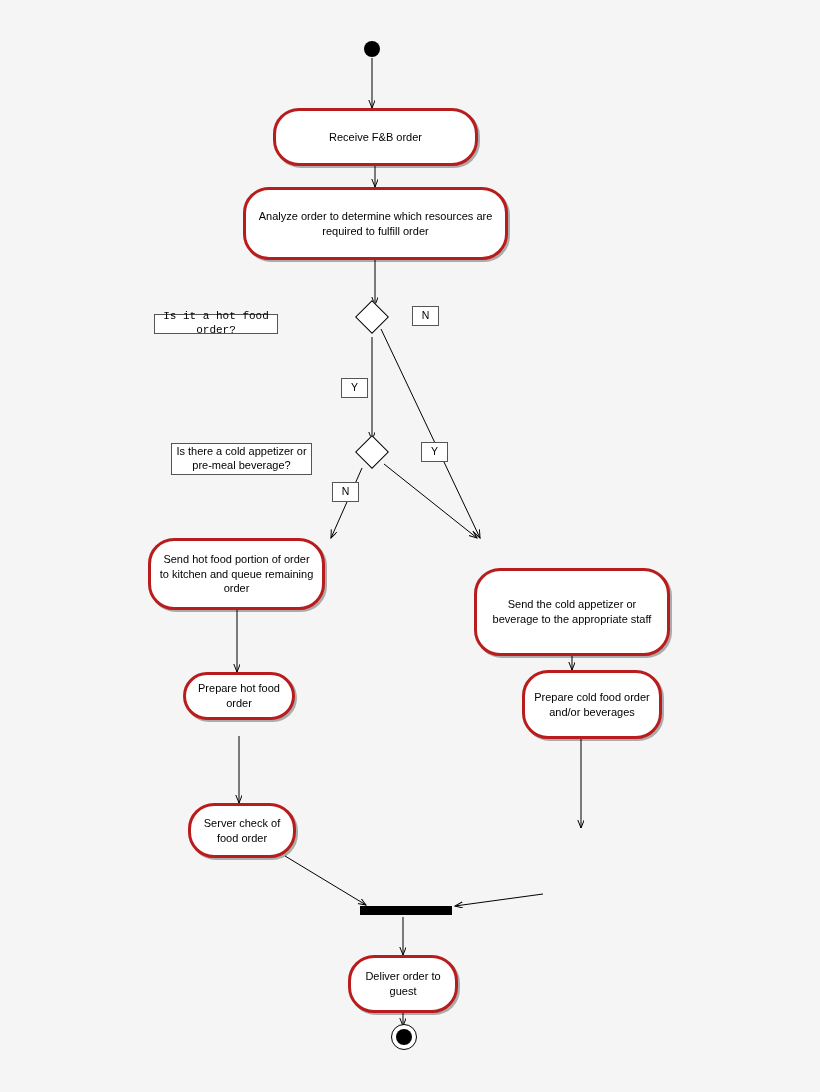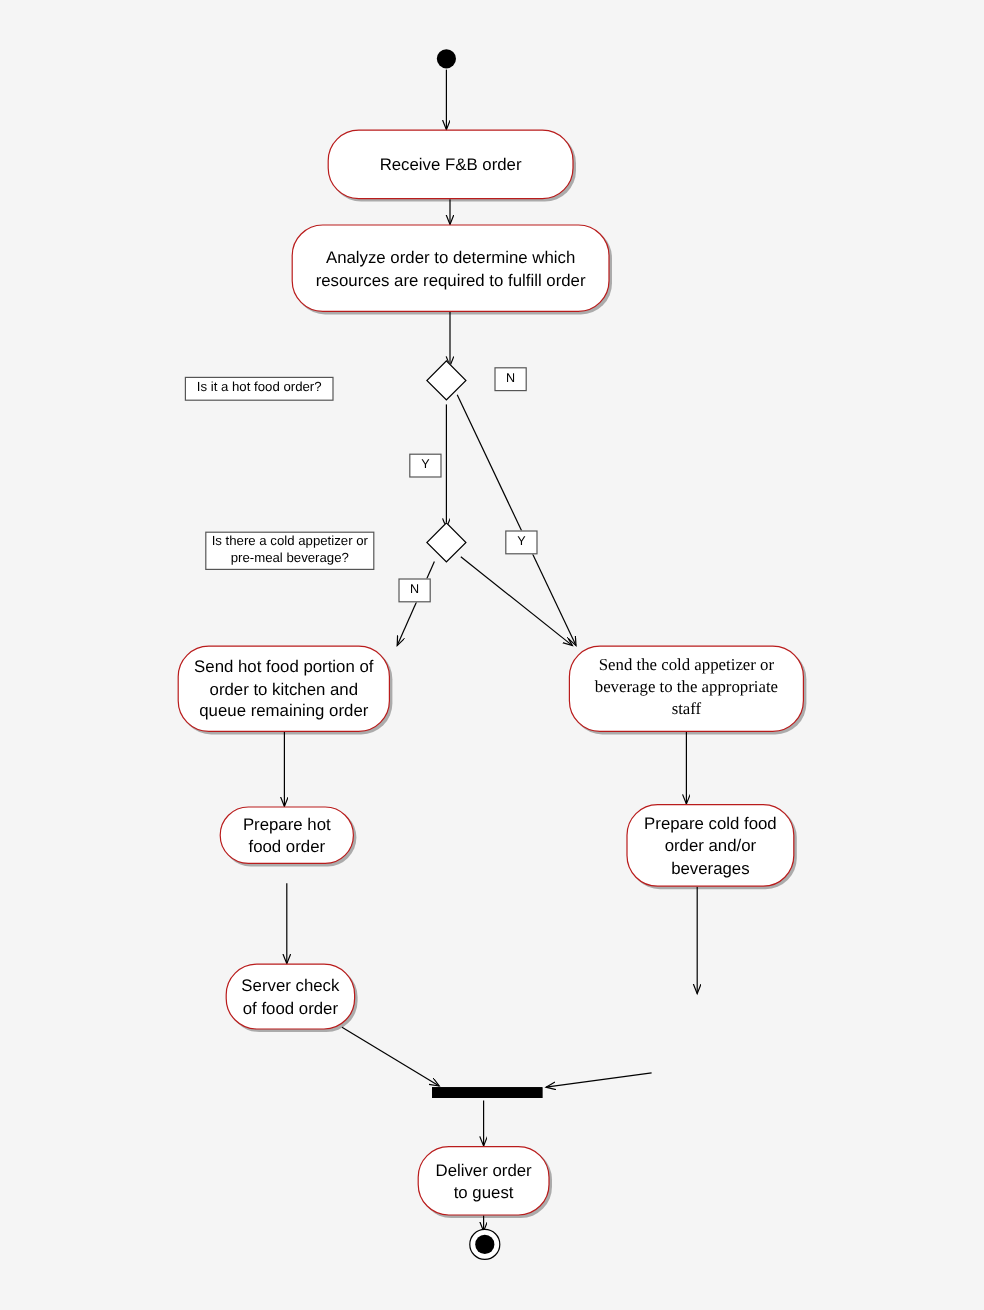--- a/index.html
+++ b/index.html
@@ -24,23 +24,23 @@
     pointer-events: none;
   }
   .node {
     position: absolute;
     box-sizing: border-box;
     display: flex;
     align-items: center;
     justify-content: center;
     text-align: center;
     background: #ffffff;
-    border: 1px solid #b91c1c;
+    border: 3px solid #b91c1c;
     color: #000000;
-    font-size: 14px;
+    font-size: 11px;
     line-height: 1.32;
     padding: 2px 8px;
   }
   .action {
     border-radius: 26px;
     box-shadow: 2px 2px 0 rgba(0,0,0,0.30);
   }
   .guard {
     border: 1px solid #555555;
     background: #ffffff;
@@ -139,21 +139,21 @@
   <div class="node action" style="left:273px; top:108px; width:205px; height:58px;">
     <span>Receive F&amp;B order</span>
   </div>
 
   <div class="node action" style="left:243px; top:187px; width:265px; height:73px;">
     <span>Analyze order to determine which resources are required to fulfill order</span>
   </div>
 
   <div class="diamond" style="left:360px; top:305px; width:24px; height:24px;"></div>
 
-  <div class="node guard" style="left:154px; top:314px; width:124px; height:20px;">
+  <div class="node guard" style="left:154px; top:314px; width:124px; height:20px;font-family:Liberation Mono, monospace;">
     <span>Is it a hot food order?</span>
   </div>
 
   <div class="node branch-label" style="left:412px; top:306px; width:27px; height:20px;">
     <span>N</span>
   </div>
 
   <div class="node branch-label" style="left:341px; top:378px; width:27px; height:20px;">
     <span>Y</span>
   </div>
@@ -169,21 +169,21 @@
   </div>
 
   <div class="node branch-label" style="left:332px; top:482px; width:27px; height:20px;">
     <span>N</span>
   </div>
 
   <div class="node action" style="left:148px; top:538px; width:177px; height:72px;text-align:center;">
     <span>Send hot food portion of order to kitchen and queue remaining order</span>
   </div>
 
-  <div class="node action" style="left:474px; top:538px; width:196px; height:72px;font-family:Liberation Serif, serif;">
+  <div class="node action" style="left:474px; top:568px; width:196px; height:88px;">
     <span>Send the cold appetizer or beverage to the appropriate staff</span>
   </div>
 
   <div class="node action" style="left:183px; top:672px; width:112px; height:48px;">
     <span>Prepare hot food order</span>
   </div>
 
   <div class="node action" style="left:522px; top:670px; width:140px; height:69px;">
     <span>Prepare cold food order and/or beverages</span>
   </div>

